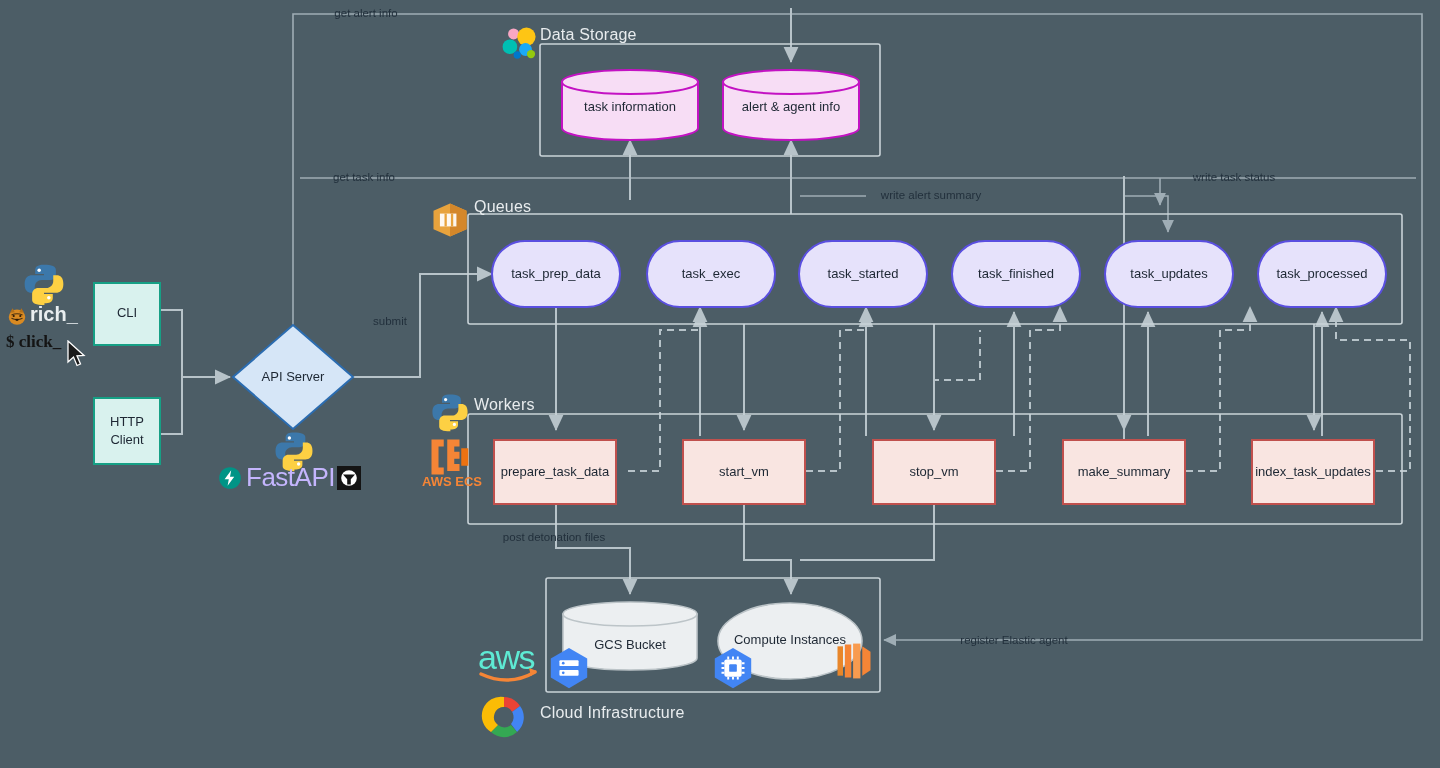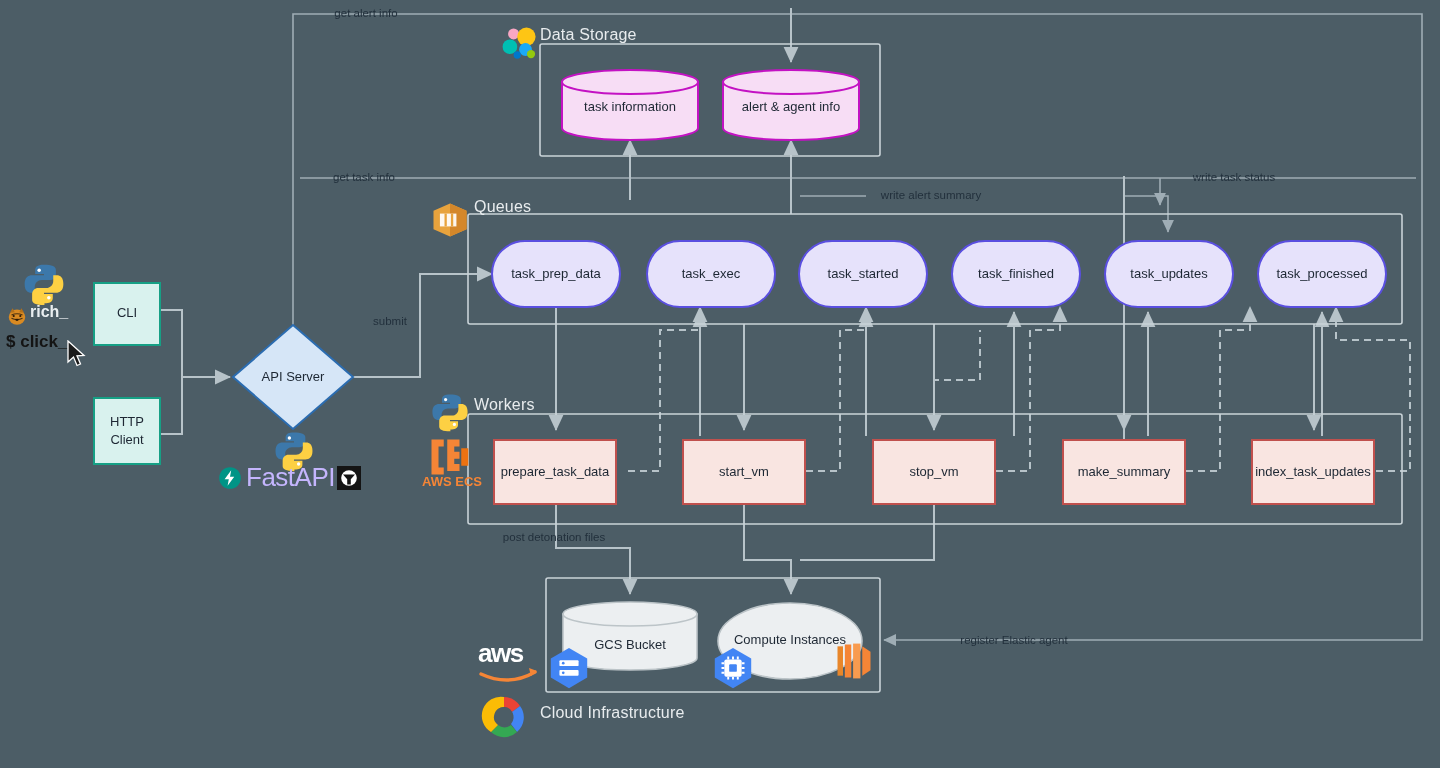--- a/index.html
+++ b/index.html
@@ -216,23 +216,23 @@
   </svg>
 
   <svg class="ico" style="left:6px;top:305px" width="22" height="22" viewBox="0 0 40 40">
     <ellipse cx="20" cy="22" rx="15" ry="14" fill="#d98a22"></ellipse>
     <path d="M7 14 l5 -8 4 7z M33 14 l-5 -8 -4 7z" fill="#b4701a"></path>
     <path d="M10 18 q10 -4 20 0 M10 24 q10 5 20 0" stroke="#4a3010" stroke-width="2" fill="none"></path>
     <circle cx="14" cy="20" r="2" fill="#2a1a08"></circle>
       <circle cx="26" cy="20" r="2" fill="#2a1a08"></circle>
     <ellipse cx="20" cy="27" rx="3" ry="2" fill="#2a1a08"></ellipse>
   </svg>
-  <div class="txtico" style="left:30px;top:303px;font-size:16px;font-weight:700">rich_</div>
-
-  <div class="txtico" style="left:6px;top:332px;font-size:17px;font-weight:700;font-family:Liberation Sans, sans-serif;color:#141414">$ click_</div>
+  <div class="txtico" style="left:30px;top:303px;font-size:20px;font-weight:700">rich_</div>
+
+  <div class="txtico" style="left:6px;top:332px;font-size:17px;font-weight:700;font-family:Liberation Serif, serif;color:#141414">$ click_</div>
 
   <svg class="ico" style="left:66px;top:340px" width="22" height="28" viewBox="0 0 22 28">
     <path d="M2,1 L2,22 L7.5,17 L11,25.5 L14.5,24 L11,15.8 L18,15.5 z" fill="#1b1b1b" stroke="#fff" stroke-width="1.3"></path>
   </svg>
 
   <svg class="ico" style="left:273px;top:430px" width="42" height="42" viewBox="0 0 100 100">
     <path d="M49 6c-11 0-19 3-19 12v9h20v3H23c-9 0-17 5-17 20s7 20 15 20h8V57c0-9 7-16 16-16h18c8 0 14-6 14-14V18C77 10 69 6 49 6z" fill="#3c78aa"></path>
     <path d="M51 94c11 0 19-3 19-12v-9H50v-3h27c9 0 17-5 17-20s-7-20-15-20h-8v13c0 9-7 16-16 16H37c-8 0-14 6-14 14v13c0 8 8 12 28 12z" fill="#fdd043"></path>
     <circle cx="39" cy="19" r="4" fill="#fff"></circle>
       <circle cx="61" cy="81" r="4" fill="#fff"></circle>
@@ -274,21 +274,21 @@
       <circle cx="61" cy="81" r="4" fill="#fff"></circle>
   </svg>
 
   <svg class="ico" style="left:428px;top:436px" width="42" height="42" viewBox="0 0 48 48">
     <path d="M4 4 h14 v8 h-6 v24 h6 v8 H4z" fill="#f58536"></path>
     <path d="M22 4 h14 v8 h-6 v6 h6 v8 h-6 v6 h6 v8 H22z" fill="#f58536"></path>
     <path d="M38 14 h8 v20 h-8z" fill="#ec7211"></path>
   </svg>
   <div class="txtico" style="left:422px;top:474px;font-size:13px;font-weight:700;color:#f58536">AWS ECS</div>
 
-  <div class="txtico" style="left:478px;top:638px;font-size:26px;font-weight:700;color:#ffffff;letter-spacing:-1.5px">aws</div>
+  <div class="txtico" style="left:478px;top:638px;font-size:34px;font-weight:400;color:#5eead4;letter-spacing:-1.5px">aws</div>
   <svg class="ico" style="left:479px;top:668px" width="60" height="16" viewBox="0 0 60 16">
     <path d="M2 6 q28 13 54 -2" stroke="#f58536" stroke-width="3.4" fill="none" stroke-linecap="round"></path>
     <path d="M50 0 l8 3 -6 5z" fill="#f58536"></path>
   </svg>
 
   <svg class="ico" style="left:480px;top:692px" width="48" height="48" viewBox="0 0 48 48">
     <path d="M24 5 a19 19 0 0 1 16 9 l-8 6 a10 10 0 0 0 -8 -5z" fill="#ea4335"></path>
     <path d="M40 14 a19 19 0 0 1 -3 26 l-6 -8 a10 10 0 0 0 1 -12z" fill="#4285f4"></path>
     <path d="M37 40 a19 19 0 0 1 -26 0 l7 -7 a10 10 0 0 0 13 0z" fill="#34a853"></path>
     <path d="M11 40 a19 19 0 0 1 13 -35 l0 10 a10 10 0 0 0 -6 18z" fill="#fbbc05"></path>

